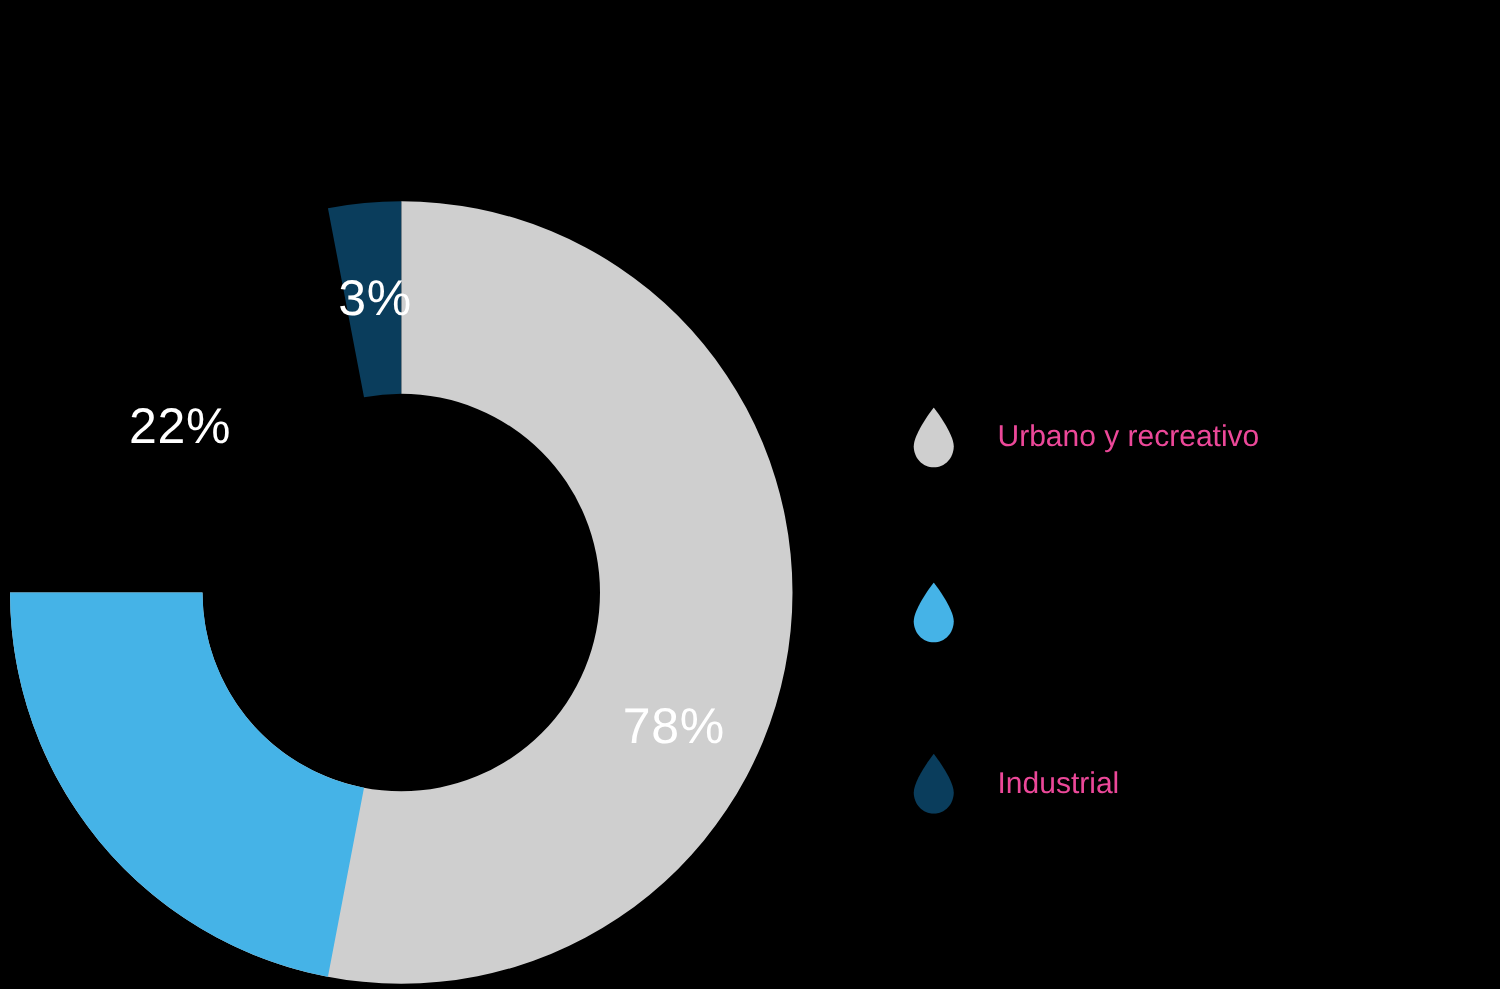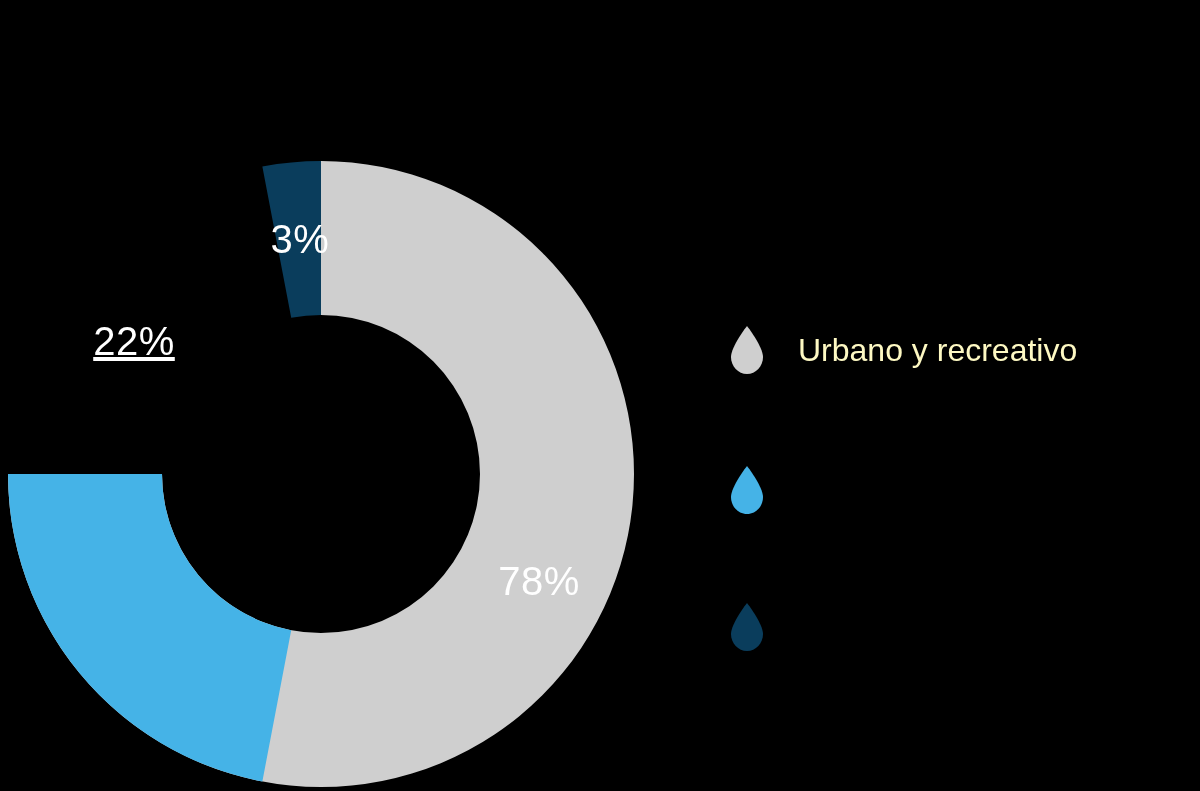--- a/index.html
+++ b/index.html
@@ -46,21 +46,21 @@
     font-family: "Liberation Sans", sans-serif;
     font-size: 40px;
     font-weight: 400;
     letter-spacing: 0.5px;
     line-height: 1;
     white-space: nowrap;
     transform: translate(-50%, -50%);
     -webkit-font-smoothing: antialiased;
   }
   #label-industrial { left: 300px; top: 239px; }
-  #label-agrario    { left: 134px; top: 341px; text-decoration: underline; }
+  #label-agrario    { left: 144px; top: 341px; }
   #label-urbano     { left: 539px; top: 581px; }
 
   
   .legend {
     position: absolute;
     left: 729px;
     top: 314px;
     width: 471px;
   }
   .legend-item {
@@ -78,23 +78,23 @@
   .legend-swatch {
     width: 36px;
     height: 48px;
     flex: 0 0 36px;
     display: block;
     margin-right: 33px;
   }
   .legend-swatch svg { display: block; }
 
   .legend-label {
-    color: #fef9c3;
+    color: #ec4899;
     font-family: "Liberation Sans", sans-serif;
-    font-size: 32px;
+    font-size: 24px;
     font-weight: 400;
     line-height: 1;
     letter-spacing: 0px;
     -webkit-font-smoothing: antialiased;
   }
 </style>
 </head>
 <body>
 
 <div id="canvas">
@@ -132,16 +132,17 @@
         </svg>
       </span>
     </div>
 
     <div class="legend-item" id="legend-row-2">
       <span class="legend-swatch">
         <svg width="36" height="48" viewBox="0 0 36 48" aria-hidden="true">
           <path d="M18 0 C18 0 34 20.5 34 31 C34 40.4 26.8 48 18 48 C9.2 48 2 40.4 2 31 C2 20.5 18 0 18 0 Z" fill="#0a3d5c"></path>
         </svg>
       </span>
+      <span class="legend-label">Industrial</span>
     </div>
 
   </div>
 </div>
 
 </body></html>

